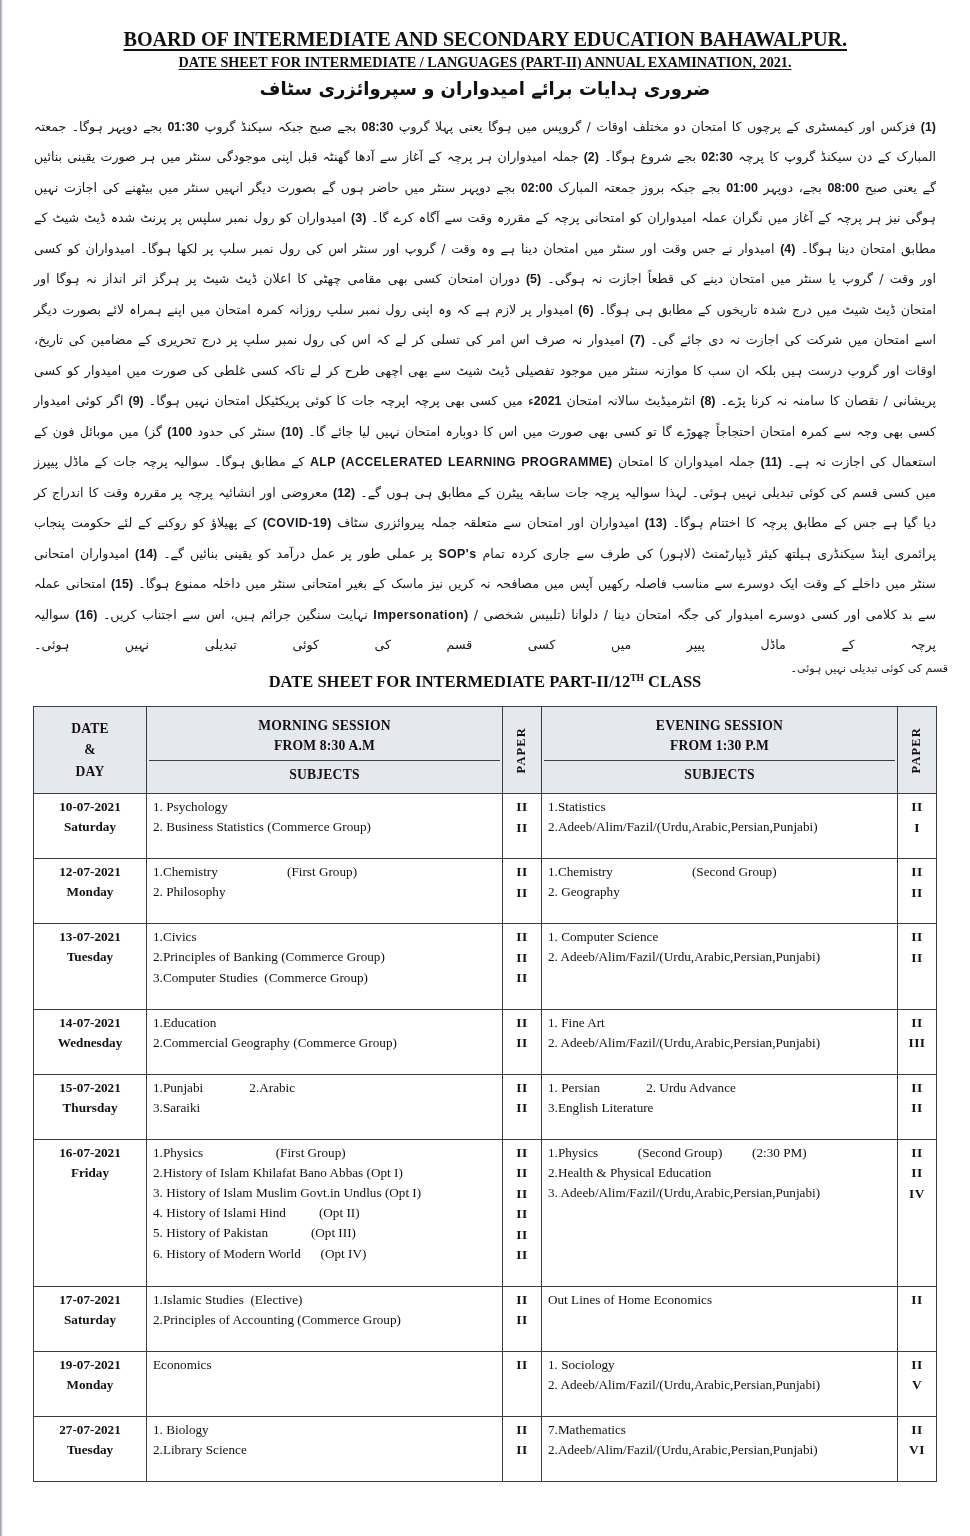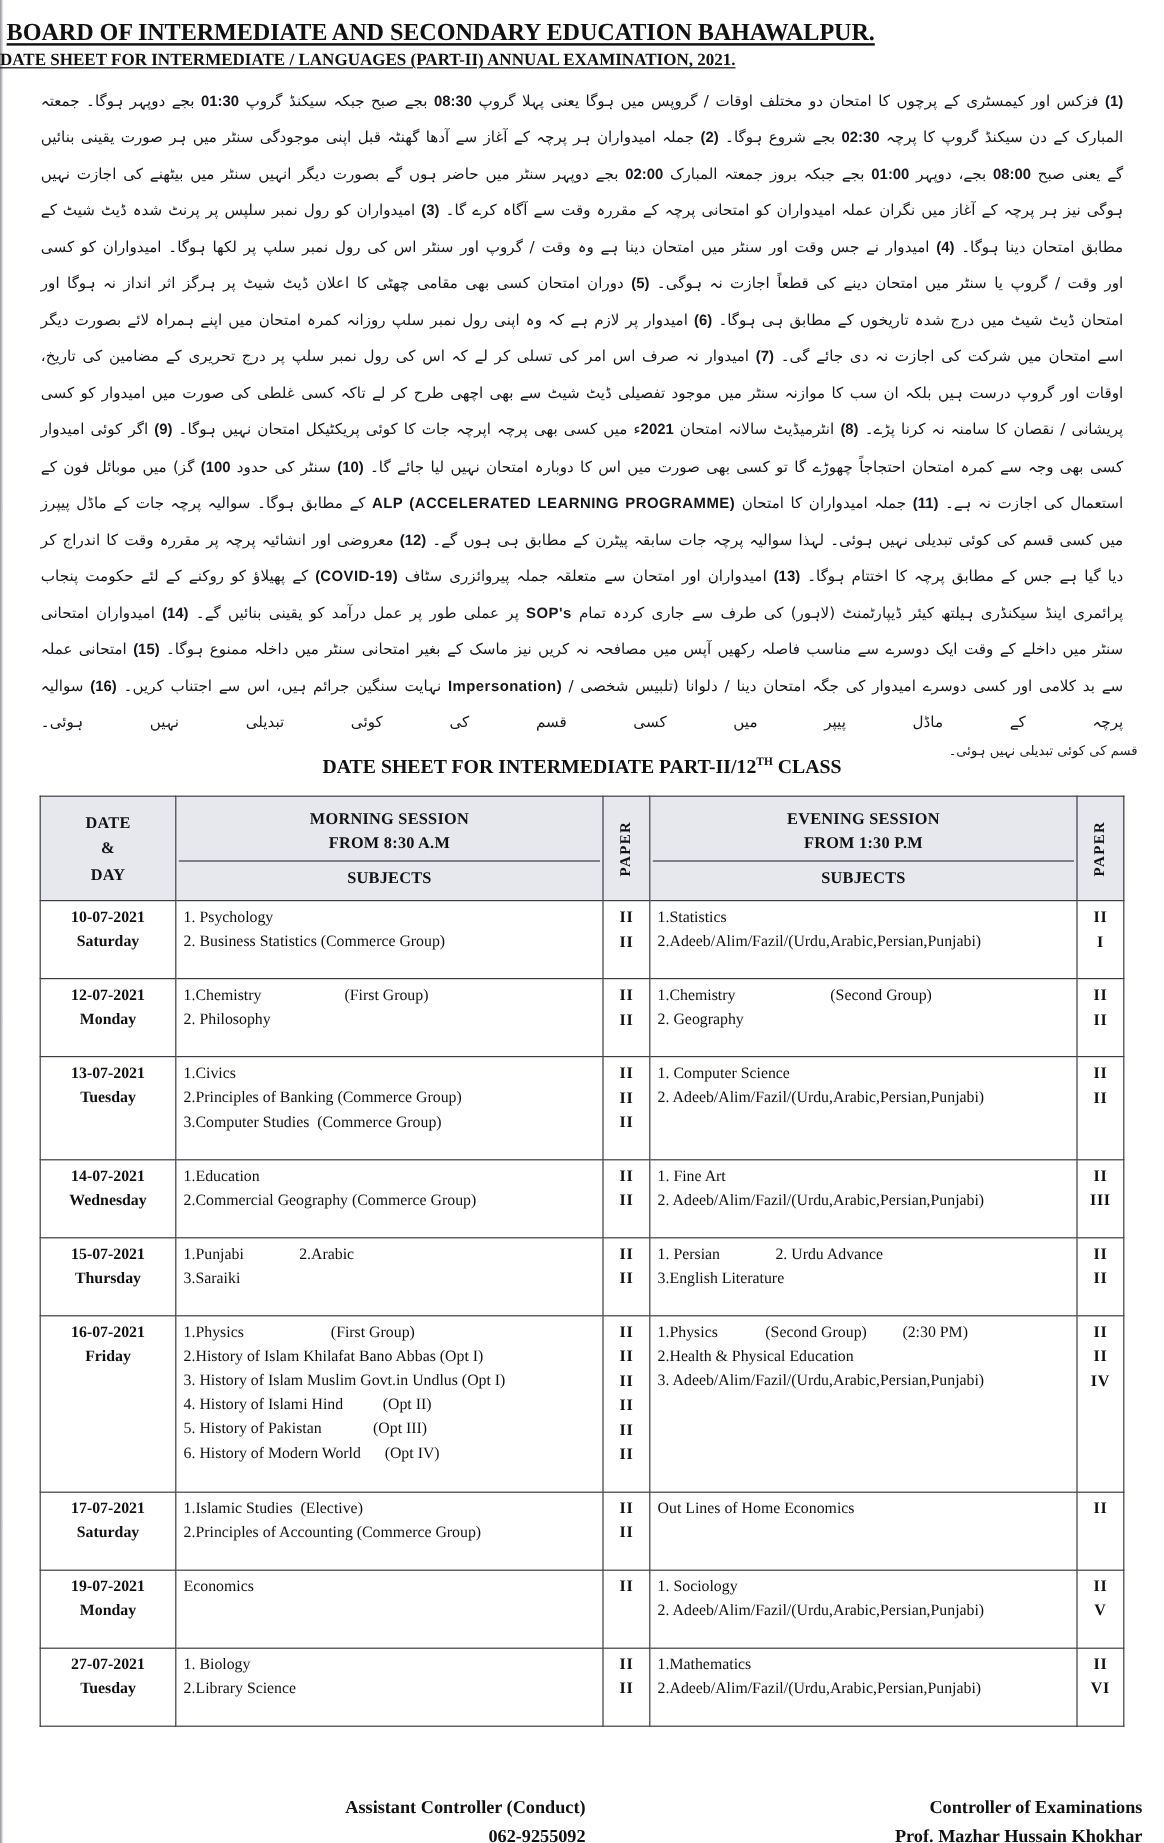--- a/index.html
+++ b/index.html
@@ -26,22 +26,22 @@
   .page {
     position: absolute;
     left: 0; top: 0;
     width: 970px;
     height: 1536px;
     padding: 0;
   }
 
   
   .header {
-    text-align: left;
-    padding-top: 16px;
+    text-align: center;
+    padding-top: 28px;
   }
   .board-title {
     font-size: 20.5px;
     font-weight: bold;
     letter-spacing: -0.1px;
     text-decoration: underline;
     text-underline-offset: 3px;
     display: inline-block;
     white-space: nowrap;
     transform: scaleX(0.985);
@@ -209,20 +209,21 @@
 </head>
 <body>
 
 <div class="scan-edge"></div>
 
 <div class="page">
 
   <div class="header">
     <div class="board-title">BOARD OF INTERMEDIATE AND SECONDARY EDUCATION BAHAWALPUR.</div>
     <div class="sheet-title">DATE SHEET FOR INTERMEDIATE / LANGUAGES (PART-II) ANNUAL EXAMINATION, 2021.</div>
+    <div class="urdu-subtitle">ضروری ہدایات برائے امیدواران و سپروائزری سٹاف</div>
   </div>
 
   <div class="instructions" id="instructions-block"><span><span class="en">(1)</span> فزکس اور کیمسٹری کے پرچوں کا امتحان دو مختلف اوقات / گروپس میں ہوگا یعنی پہلا گروپ <span class="en">08:30</span> بجے صبح جبکہ سیکنڈ گروپ <span class="en">01:30</span> بجے دوپہر ہوگا۔ جمعتہ المبارک کے دن سیکنڈ گروپ کا پرچہ <span class="en">02:30</span> بجے شروع ہوگا۔</span> <span><span class="en">(2)</span> جملہ امیدواران ہر پرچہ کے آغاز سے آدھا گھنٹہ قبل اپنی موجودگی سنٹر میں ہر صورت یقینی بنائیں گے یعنی صبح <span class="en">08:00</span> بجے، دوپہر <span class="en">01:00</span> بجے جبکہ بروز جمعتہ المبارک <span class="en">02:00</span> بجے دوپہر سنٹر میں حاضر ہوں گے بصورت دیگر انہیں سنٹر میں بیٹھنے کی اجازت نہیں ہوگی نیز ہر پرچہ کے آغاز میں نگران عملہ امیدواران کو امتحانی پرچہ کے مقررہ وقت سے آگاہ کرے گا۔</span> <span><span class="en">(3)</span> امیدواران کو رول نمبر سلپس پر پرنٹ شدہ ڈیٹ شیٹ کے مطابق امتحان دینا ہوگا۔</span> <span><span class="en">(4)</span> امیدوار نے جس وقت اور سنٹر میں امتحان دینا ہے وہ وقت / گروپ اور سنٹر اس کی رول نمبر سلپ پر لکھا ہوگا۔ امیدواران کو کسی اور وقت / گروپ یا سنٹر میں امتحان دینے کی قطعاً اجازت نہ ہوگی۔</span> <span><span class="en">(5)</span> دوران امتحان کسی بھی مقامی چھٹی کا اعلان ڈیٹ شیٹ پر ہرگز اثر انداز نہ ہوگا اور امتحان ڈیٹ شیٹ میں درج شدہ تاریخوں کے مطابق ہی ہوگا۔</span> <span><span class="en">(6)</span> امیدوار پر لازم ہے کہ وہ اپنی رول نمبر سلپ روزانہ کمرہ امتحان میں اپنے ہمراہ لائے بصورت دیگر اسے امتحان میں شرکت کی اجازت نہ دی جائے گی۔</span> <span><span class="en">(7)</span> امیدوار نہ صرف اس امر کی تسلی کر لے کہ اس کی رول نمبر سلپ پر درج تحریری کے مضامین کی تاریخ، اوقات اور گروپ درست ہیں بلکہ ان سب کا موازنہ سنٹر میں موجود تفصیلی ڈیٹ شیٹ سے بھی اچھی طرح کر لے تاکہ کسی غلطی کی صورت میں امیدوار کو کسی پریشانی / نقصان کا سامنہ نہ کرنا پڑے۔</span> <span><span class="en">(8)</span> انٹرمیڈیٹ سالانہ امتحان <span class="en">2021</span>ء میں کسی بھی پرچہ اپرچہ جات کا کوئی پریکٹیکل امتحان نہیں ہوگا۔</span> <span><span class="en">(9)</span> اگر کوئی امیدوار کسی بھی وجہ سے کمرہ امتحان احتجاجاً چھوڑے گا تو کسی بھی صورت میں اس کا دوبارہ امتحان نہیں لیا جائے گا۔</span> <span><span class="en">(10)</span> سنٹر کی حدود <span class="en">(100</span> گز) میں موبائل فون کے استعمال کی اجازت نہ ہے۔</span> <span><span class="en">(11)</span> جملہ امیدواران کا امتحان <span class="en">ALP (ACCELERATED LEARNING PROGRAMME)</span> کے مطابق ہوگا۔ سوالیہ پرچہ جات کے ماڈل پیپرز میں کسی قسم کی کوئی تبدیلی نہیں ہوئی۔ لہذا سوالیہ پرچہ جات سابقہ پیٹرن کے مطابق ہی ہوں گے۔</span> <span><span class="en">(12)</span> معروضی اور انشائیہ پرچہ پر مقررہ وقت کا اندراج کر دیا گیا ہے جس کے مطابق پرچہ کا اختتام ہوگا۔</span> <span><span class="en">(13)</span> امیدواران اور امتحان سے متعلقہ جملہ پیروائزری سٹاف <span class="en">(COVID-19)</span> کے پھیلاؤ کو روکنے کے لئے حکومت پنجاب پرائمری اینڈ سیکنڈری ہیلتھ کیئر ڈیپارٹمنٹ (لاہور) کی طرف سے جاری کردہ تمام <span class="en">SOP's</span> پر عملی طور پر عمل درآمد کو یقینی بنائیں گے۔</span> <span><span class="en">(14)</span> امیدواران امتحانی سنٹر میں داخلے کے وقت ایک دوسرے سے مناسب فاصلہ رکھیں آپس میں مصافحہ نہ کریں نیز ماسک کے بغیر امتحانی سنٹر میں داخلہ ممنوع ہوگا۔</span> <span><span class="en">(15)</span> امتحانی عملہ سے بد کلامی اور کسی دوسرے امیدوار کی جگہ امتحان دینا / دلوانا (تلبیس شخصی / <span class="en">Impersonation)</span> نہایت سنگین جرائم ہیں، اس سے اجتناب کریں۔</span> <span><span class="en">(16)</span> سوالیہ پرچہ کے ماڈل پیپر میں کسی قسم کی کوئی تبدیلی نہیں ہوئی۔</span> </div>
 
   <div class="table-title-row">
     <span class="overflow-urdu">قسم کی کوئی تبدیلی نہیں ہوئی۔</span>
     <span class="table-title"><span>DATE SHEET FOR INTERMEDIATE PART-II/12</span><sup>TH</sup><span> CLASS</span></span>
   </div>
 
   <div class="ds-wrap">
@@ -484,21 +485,21 @@
                 <li>1. Biology</li>
                 <li>2.Library Science</li>
               </ul>
             </td>
             <td class="paper-cell">
               <div>II</div>
               <div>II</div>
             </td>
             <td class="subj-cell">
               <ul>
-                <li>1.Mathematics</li>
+                <li>7.Mathematics</li>
                 <li>2.Adeeb/Alim/Fazil/(Urdu,Arabic,Persian,Punjabi)</li>
               </ul>
             </td>
             <td class="paper-cell">
               <div>II</div>
               <div>VI</div>
             </td>
           </tr>
         </tbody>
     </table>

